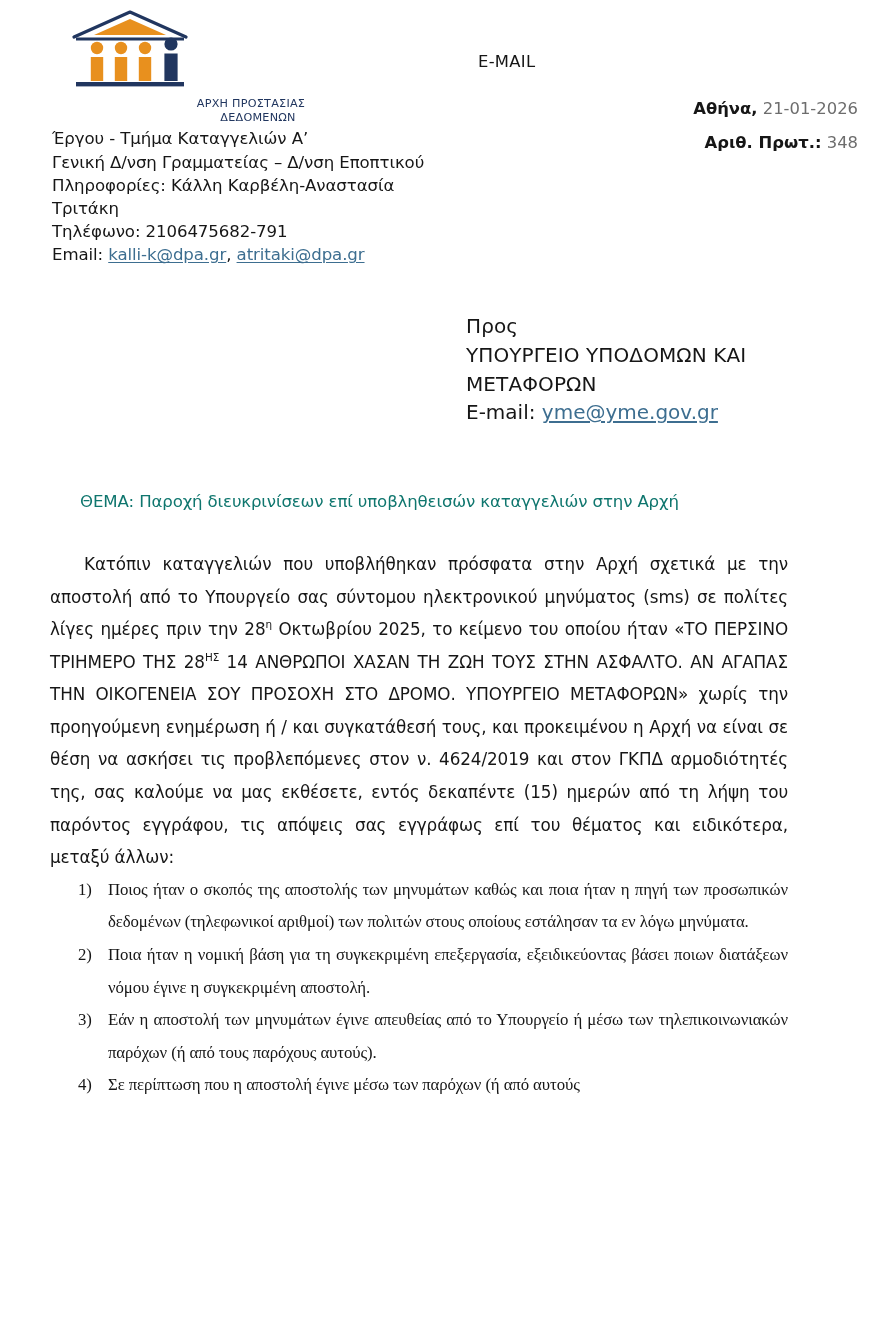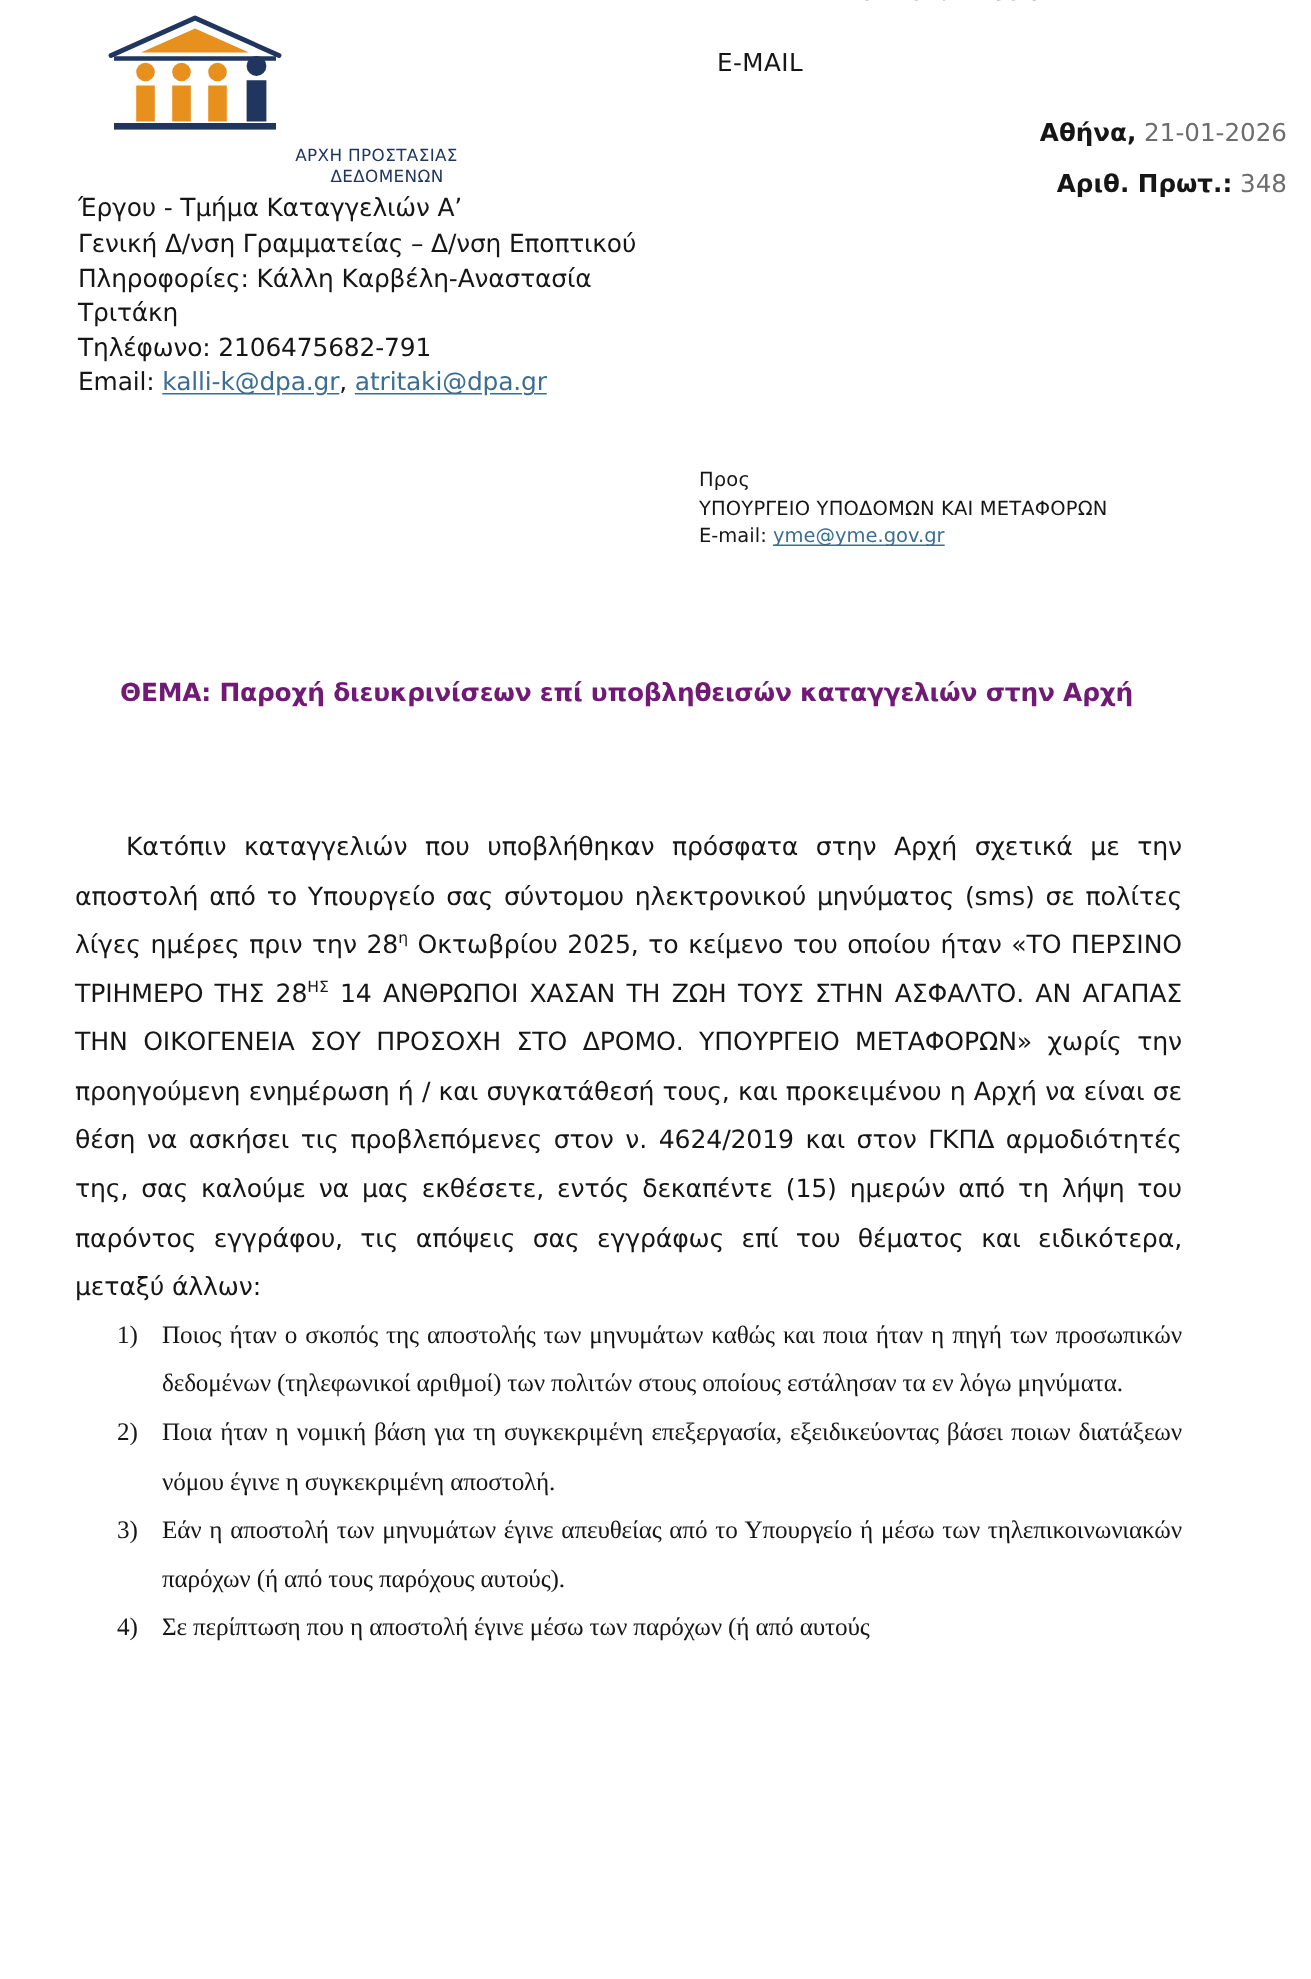--- a/index.html
+++ b/index.html
@@ -75,56 +75,56 @@
   .dept-block div { white-space: nowrap; }
   a.mail-link {
     color: #3d6e90;
     text-decoration: underline;
     text-underline-offset: 2px;
   }
 
   
   .header-right {
     position: absolute;
-    top: 32px;
+    top: 52px;
     left: 478px;
     width: 380px;
     font-size: 16.4px;
     color: #161616;
   }
   .email-tag {
     letter-spacing: .3px;
     margin-bottom: 28px;
   }
   .meta-row { margin-bottom: 15px; text-align: right; }
   .meta-label { font-weight: bold; }
   .meta-value { color: #6d6d6d; }
 
   
   .recipient {
     position: absolute;
     top: 312px;
     left: 466px;
     width: 400px;
-    font-size: 13px;
+    font-size: 20px;
     line-height: 1.44;
     color: #161616;
   }
   .recipient .to-line { letter-spacing: .1px; }
   .recipient .org-line { letter-spacing: .1px; }
 
   
   .subject {
     position: absolute;
-    top: 452px;
+    top: 492px;
     left: 80px;
     width: 730px;
     font-size: 16.6px;
-    font-weight: bold;
-    color: #701a75;
+    font-weight: normal;
+    color: #0f766e;
     letter-spacing: -.15px;
   }
 
   
   .body-area {
     position: absolute;
     top: 548px;
     left: 50px;
     width: 738px;
   }

